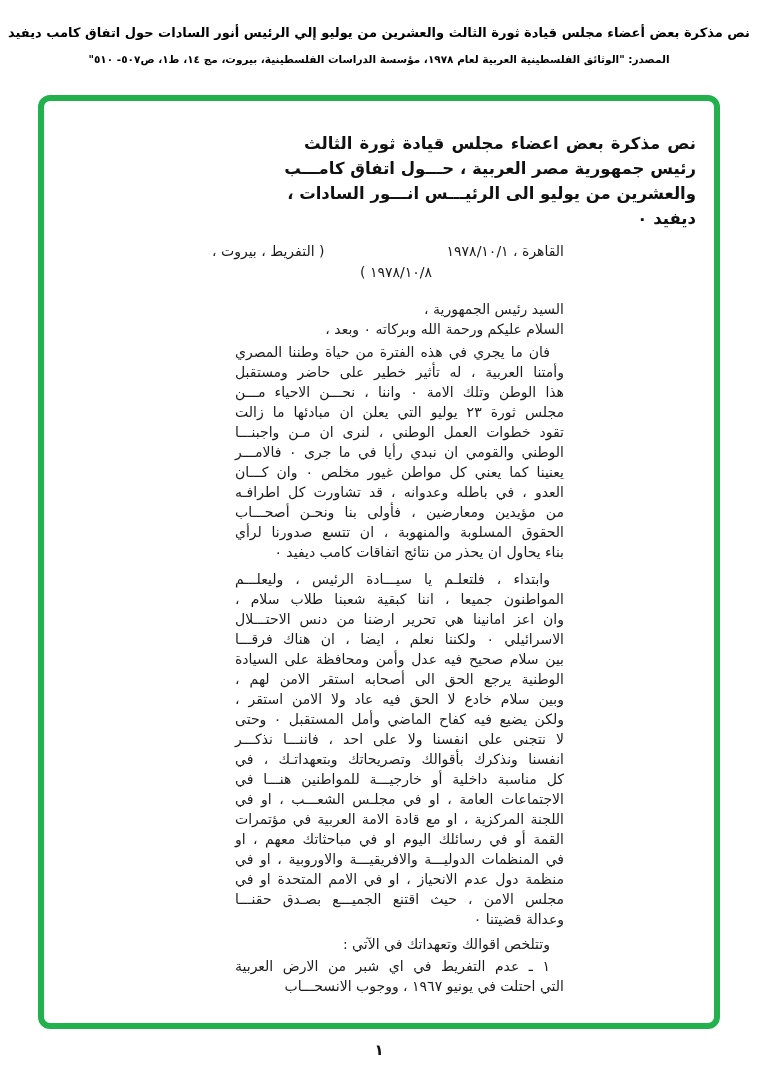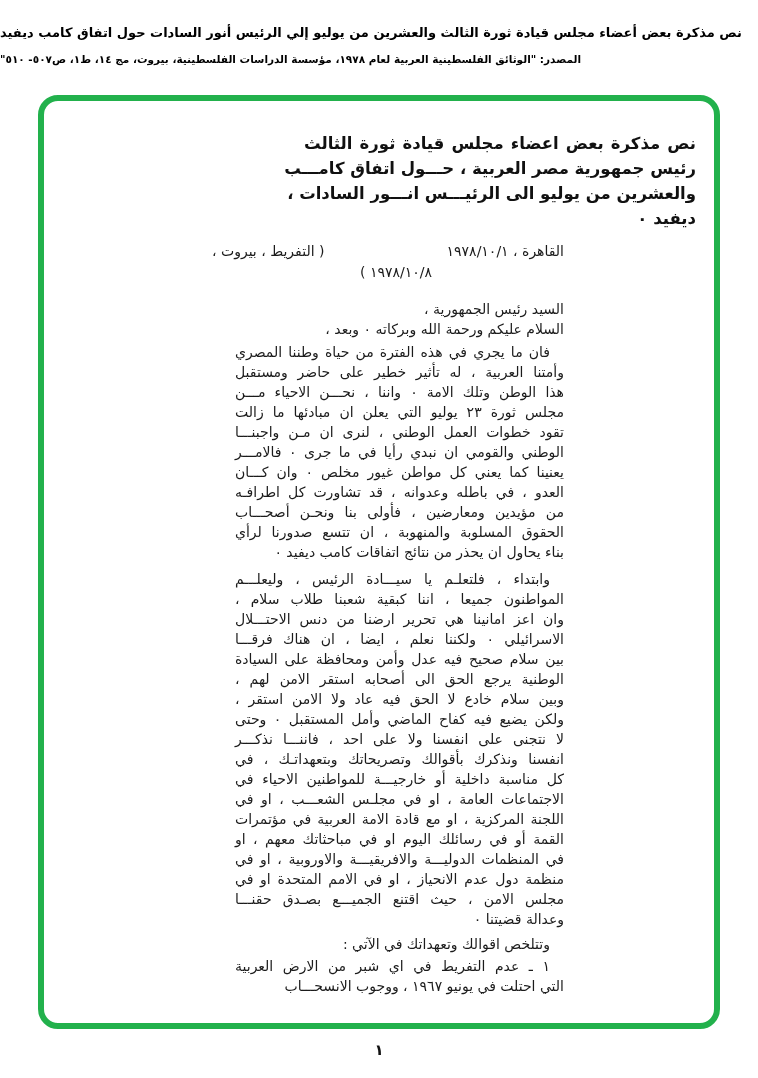--- a/index.html
+++ b/index.html
@@ -3,29 +3,29 @@
 <meta charset="utf-8">
 <style>
   html, body { margin:0; padding:0; }
   body {
     width:758px; height:1078px; background:#ffffff; position:relative;
     font-family:"DejaVu Sans", sans-serif; color:#1b1b1b; overflow:hidden;
   }
   .page { position:absolute; inset:0; }
 
   
-  .header { position:absolute; top:24px; left:0; width:758px; text-align:left; direction:rtl; }
+  .header { position:absolute; top:24px; left:0; width:758px; text-align:center; direction:rtl; }
   .header-title { font-weight:bold; font-size:13px; line-height:17px; color:#000; }
   .header-source { font-weight:bold; font-size:10.5px; line-height:14px; color:#000; margin-top:11px; }
 
   
   .frame {
     position:absolute; left:38px; top:95px;
     width:670px; height:922px;
-    border:6px solid #b91c1c; border-radius:20px;
+    border:6px solid #b91c1c; border-radius:12px;
     background:#fff; direction:rtl;
   }
 
   
   .tline {
     text-align:justify; text-align-last:justify;
     white-space:nowrap; overflow:visible;
   }
   .tline:last-child { text-align-last:right; }
   .plain .tline { text-align-last:right; }
@@ -108,21 +108,21 @@
           <div class="tline">وابتداء ، فلتعلـم يا سيـــادة الرئيس ، وليعلـــم</div>
           <div class="tline">المواطنون جميعا ، اننا كبقية شعبنا طلاب سلام ،</div>
           <div class="tline">وان اعز امانينا هي تحرير ارضنا من دنس الاحتـــلال</div>
           <div class="tline">الاسرائيلي ٠ ولكننا نعلم ، ايضا ، ان هناك فرقـــا</div>
           <div class="tline">بين سلام صحيح فيه عدل وأمن ومحافظة على السيادة</div>
           <div class="tline">الوطنية يرجع الحق الى أصحابه استقر الامن لهم ،</div>
           <div class="tline">وبين سلام خادع لا الحق فيه عاد ولا الامن استقر ،</div>
           <div class="tline">ولكن يضيع فيه كفاح الماضي وأمل المستقبل ٠ وحتى</div>
           <div class="tline">لا نتجنى على انفسنا ولا على احد ، فاننـــا نذكـــر</div>
           <div class="tline">انفسنا ونذكرك بأقوالك وتصريحاتك وبتعهداتـك ، في</div>
-          <div class="tline">كل مناسبة داخلية أو خارجيـــة للمواطنين الاحياء في</div>
+          <div class="tline">كل مناسبة داخلية أو خارجيـــة للمواطنين هنـــا في</div>
           <div class="tline">الاجتماعات العامة ، او في مجلـس الشعـــب ، او في</div>
           <div class="tline">اللجنة المركزية ، او مع قادة الامة العربية في مؤتمرات</div>
           <div class="tline">القمة أو في رسائلك اليوم او في مباحثاتك معهم ، او</div>
           <div class="tline">في المنظمات الدوليـــة والافريقيـــة والاوروبية ، او في</div>
           <div class="tline">منظمة دول عدم الانحياز ، او في الامم المتحدة او في</div>
           <div class="tline">مجلس الامن ، حيث اقتنع الجميـــع بصـدق حقنـــا</div>
           <div class="tline">وعدالة قضيتنا ٠</div>
         </div>
 
       <div class="para para-3 indent">

